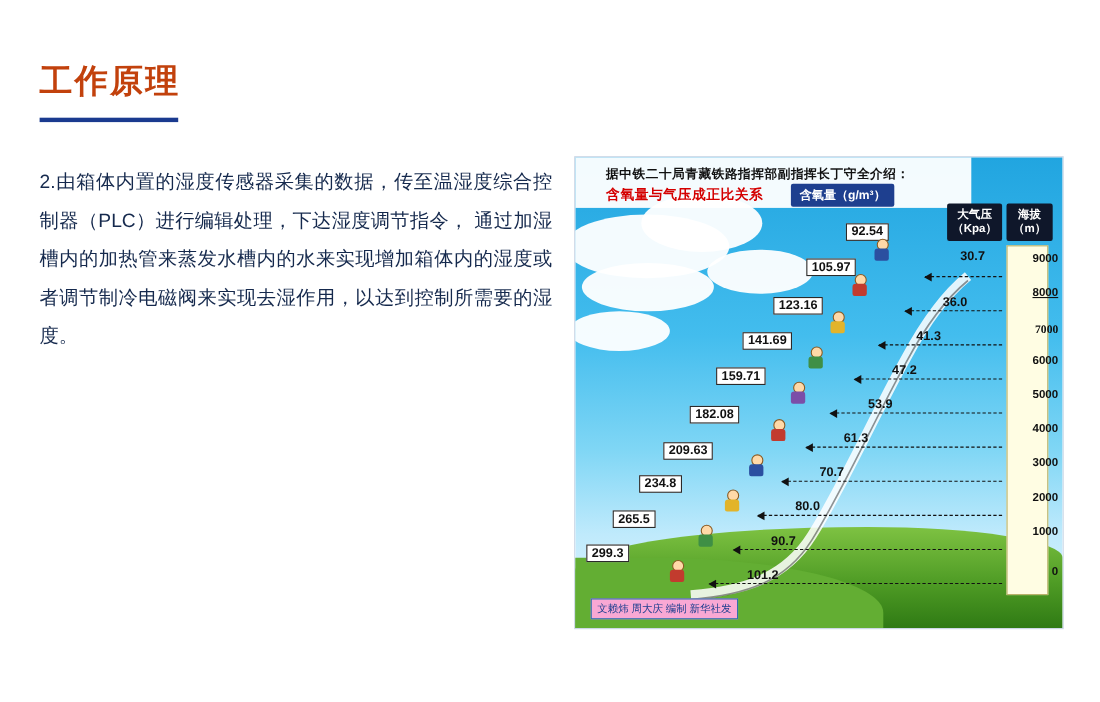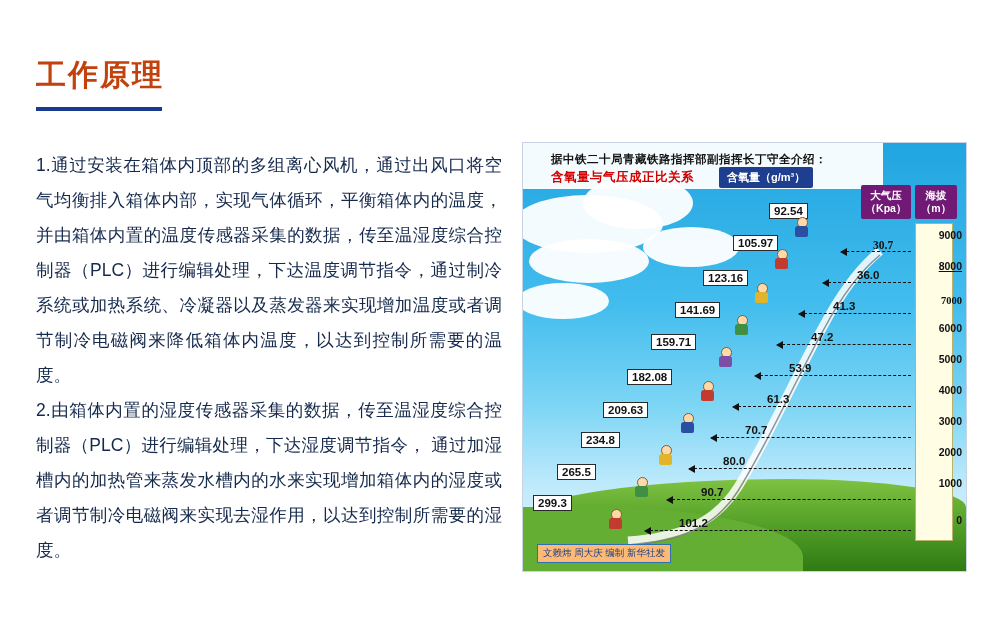--- a/index.html
+++ b/index.html
@@ -143,21 +143,21 @@
     color: #ffffff;
     font-size: 11px;
     font-weight: bold;
     padding: 3px 8px;
     border-radius: 2px;
     white-space: nowrap;
   }
   
   .col-head {
     position: absolute;
-    background: #701a75;
+    background: #0f172a;
     color: #ffffff;
     font-size: 10.5px;
     font-weight: bold;
     text-align: center;
     line-height: 13px;
     padding: 4px 3px;
     border-radius: 2px;
   }
   .col-head.press { left: 338px; top: 42px; width: 44px; }
   .col-head.alt   { left: 392px; top: 42px; width: 36px; }
@@ -228,21 +228,21 @@
   .person .body {
     position: absolute;
     left: 0; top: 9px;
     width: 13px; height: 11px;
     border-radius: 3px 3px 2px 2px;
   }
   .credit {
     position: absolute;
     left: 14px;
     bottom: 8px;
-    background: #fdba74;
+    background: #f9a8d4;
     border: 1px solid #2f6fb0;
     color: #1e3f8f;
     font-size: 9.5px;
     padding: 2px 5px;
     white-space: nowrap;
   }
   
   .watermark {
     position: absolute;
     left: 318px;
@@ -259,21 +259,20 @@
 <body>
 
 <div class="page">
 
   <div class="heading-block">
     <div class="heading-title">工作原理</div>
     <div class="heading-rule"></div>
   </div>
 
   <div class="body-text">
-    <p>1.通过安装在箱体内顶部的多组离心风机，通过出风口将空气均衡排入箱体内部，实现气体循环，平衡箱体内的温度，并由箱体内置的温度传感器采集的数据，传至温湿度综合控制器（PLC）进行编辑处理，下达温度调节指令，通过制冷系统或加热系统、冷凝器以及蒸发器来实现增加温度或者调节制冷电磁阀来降低箱体内温度，以达到控制所需要的温度。</p>
     <p>2.由箱体内置的湿度传感器采集的数据，传至温湿度综合控制器（PLC）进行编辑处理，下达湿度调节指令， 通过加湿槽内的加热管来蒸发水槽内的水来实现增加箱体内的湿度或者调节制冷电磁阀来实现去湿作用，以达到控制所需要的湿度。</p>
   </div>
 
   <div class="figure">
     <div class="figure-img">
       <div class="sky"></div>
 
       <div class="cloud" style="left:-10px; top:52px; width:150px; height:58px;"></div>
       <div class="cloud" style="left:60px; top:34px; width:110px; height:52px;"></div>
       <div class="cloud" style="left:6px; top:96px; width:120px; height:44px;"></div>
@@ -312,21 +311,21 @@
       <div class="oxy-box" style="left:210px; top:92px;">105.97</div>
       <div class="oxy-box" style="left:180px; top:127px;">123.16</div>
       <div class="oxy-box" style="left:152px; top:159px;">141.69</div>
       <div class="oxy-box" style="left:128px; top:191px;">159.71</div>
       <div class="oxy-box" style="left:104px; top:226px;">182.08</div>
       <div class="oxy-box" style="left:80px;  top:259px;">209.63</div>
       <div class="oxy-box" style="left:58px;  top:289px;">234.8</div>
       <div class="oxy-box" style="left:34px;  top:321px;">265.5</div>
       <div class="oxy-box" style="left:10px;  top:352px;">299.3</div>
 
-      <div class="press-val" style="left:350px; top:96px;font-family:Liberation Serif, serif;">30.7</div>
+      <div class="press-val" style="left:350px; top:84px;">30.7</div>
       <div class="press-val" style="left:334px; top:126px;">36.0</div>
       <div class="press-val" style="left:310px; top:157px;">41.3</div>
       <div class="press-val" style="left:288px; top:188px;">47.2</div>
       <div class="press-val" style="left:266px; top:219px;">53.9</div>
       <div class="press-val" style="left:244px; top:250px;">61.3</div>
       <div class="press-val" style="left:222px; top:281px;">70.7</div>
       <div class="press-val" style="left:200px; top:312px;">80.0</div>
       <div class="press-val" style="left:178px; top:343px;">90.7</div>
       <div class="press-val" style="left:156px; top:374px;">101.2</div>
 

